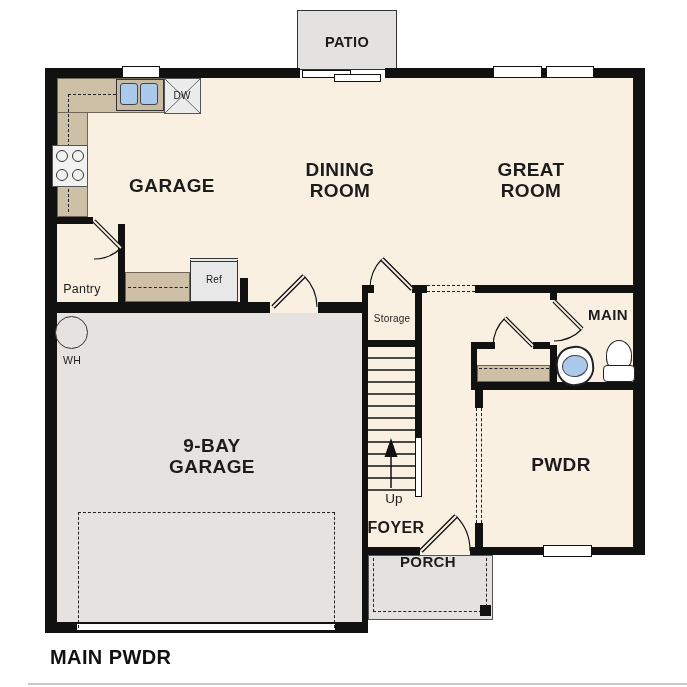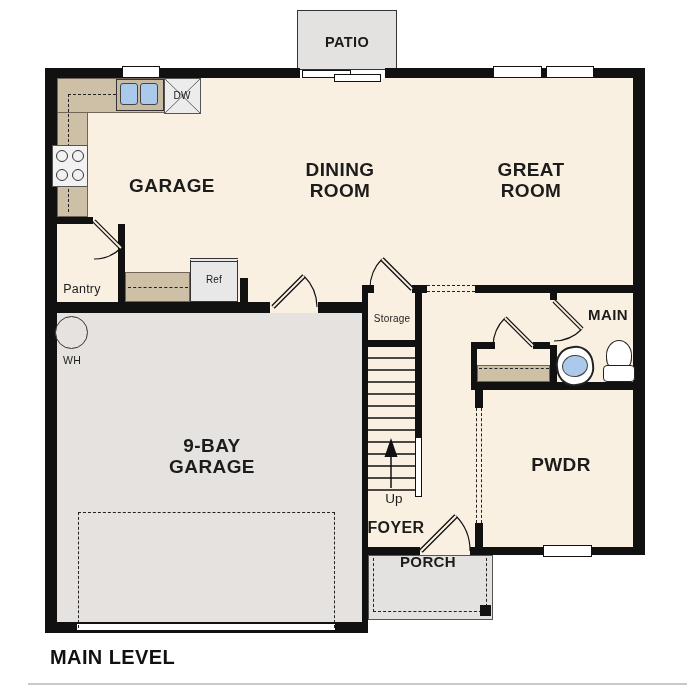--- a/index.html
+++ b/index.html
@@ -175,16 +175,16 @@
   <div class="lbl lbl-mid" style="left:608px;top:315px;">MAIN</div>
   <div class="lbl" style="left:347px;top:42px;font-size:14.5px;">PATIO</div>
   <div class="lbl lbl-mid" style="left:428px;top:562px;">PORCH</div>
   <div class="lbl lbl-sm" style="left:392px;top:319px;">Storage</div>
   <div class="lbl lbl-sm" style="left:82px;top:289px;font-size:12.5px;">Pantry</div>
   <div class="lbl lbl-sm" style="left:214px;top:280px;">Ref</div>
   <div class="lbl lbl-sm" style="left:182px;top:96px;">DW</div>
   <div class="lbl lbl-sm" style="left:72px;top:333px;font-size:10.5px;margin-top:28px;">WH</div>
   <div class="lbl lbl-sm" style="left:394px;top:499px;font-size:13.5px;">Up</div>
 
-  <div class="abs" style="left:50px;top:646px;font-size:20px;font-weight:bold;color:#111;letter-spacing:.4px;">MAIN LEVEL</div>
+  <div class="abs" style="left:50px;top:646px;font-size:20px;font-weight:bold;color:#111;letter-spacing:.4px;">MAIN PWDR</div>
 
   <div class="abs" style="left:28px;top:683px;width:659px;height:2px;background:#c9c9c9;"></div>
 </div>
 
 </body></html>

